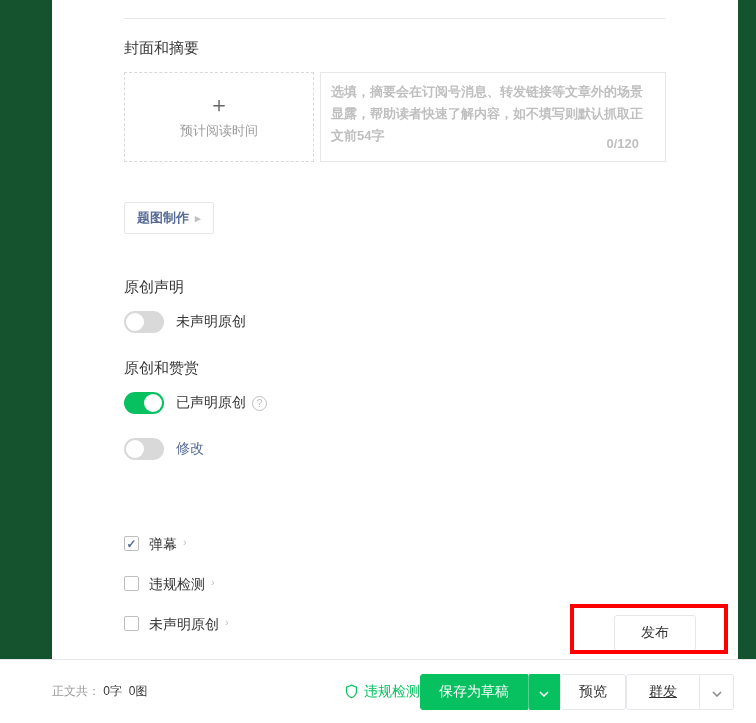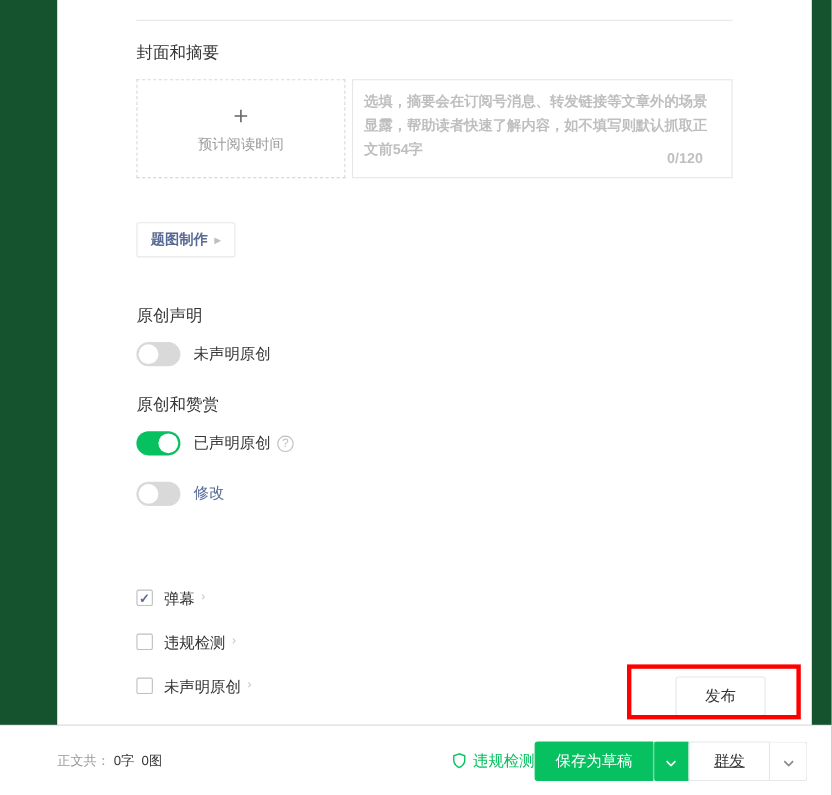--- a/index.html
+++ b/index.html
@@ -148,20 +148,21 @@
         <span>违规检测</span>
       </div>
       <div class="btn-group">
         <button class="btn green">保存为草稿</button>
         <button class="btn green dd">
           <svg width="10" height="6" viewBox="0 0 10 6">
               <path d="M1 1 L5 5 L9 1" stroke="#fff" stroke-width="1.5" fill="none"></path>
             </svg>
         </button>
       </div>
+      <button class="btn">预览</button>
       <div class="btn-group2">
         <button class="btn main">群发</button>
         <button class="btn dd2">
           <svg width="10" height="6" viewBox="0 0 10 6">
               <path d="M1 1 L5 5 L9 1" stroke="#888" stroke-width="1.5" fill="none"></path>
             </svg>
         </button>
       </div>
     </div>
   </div>

